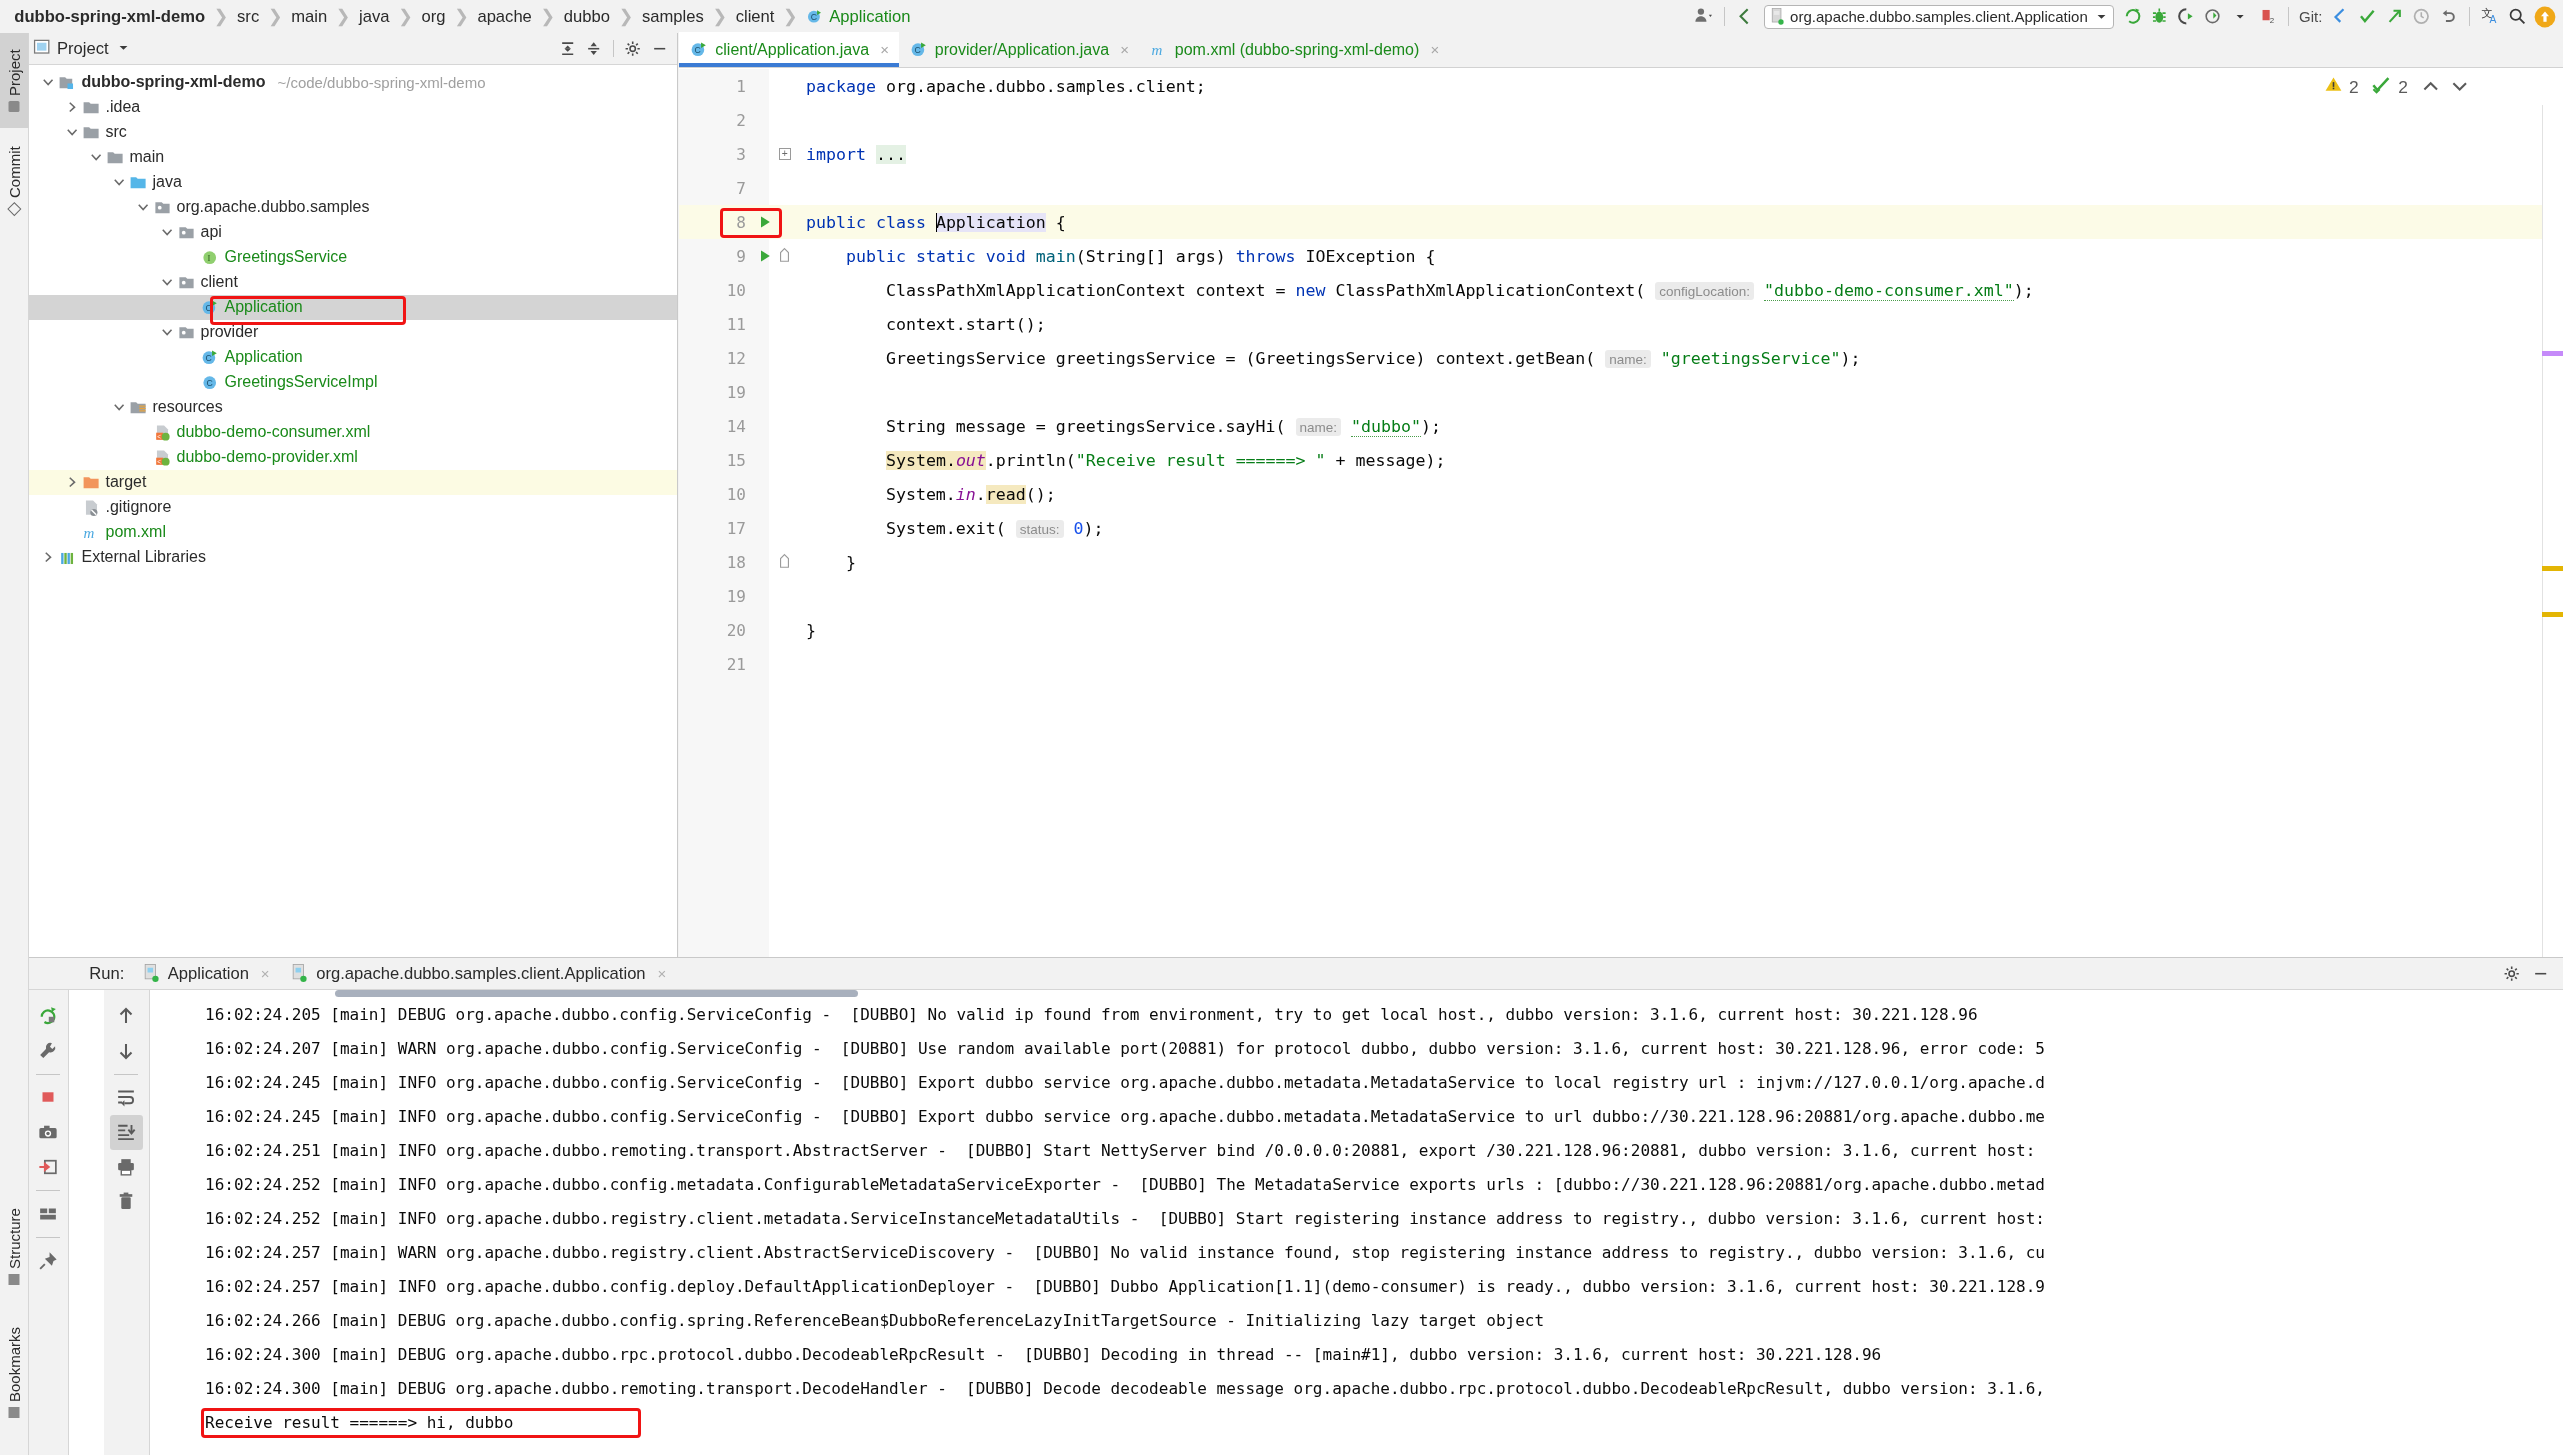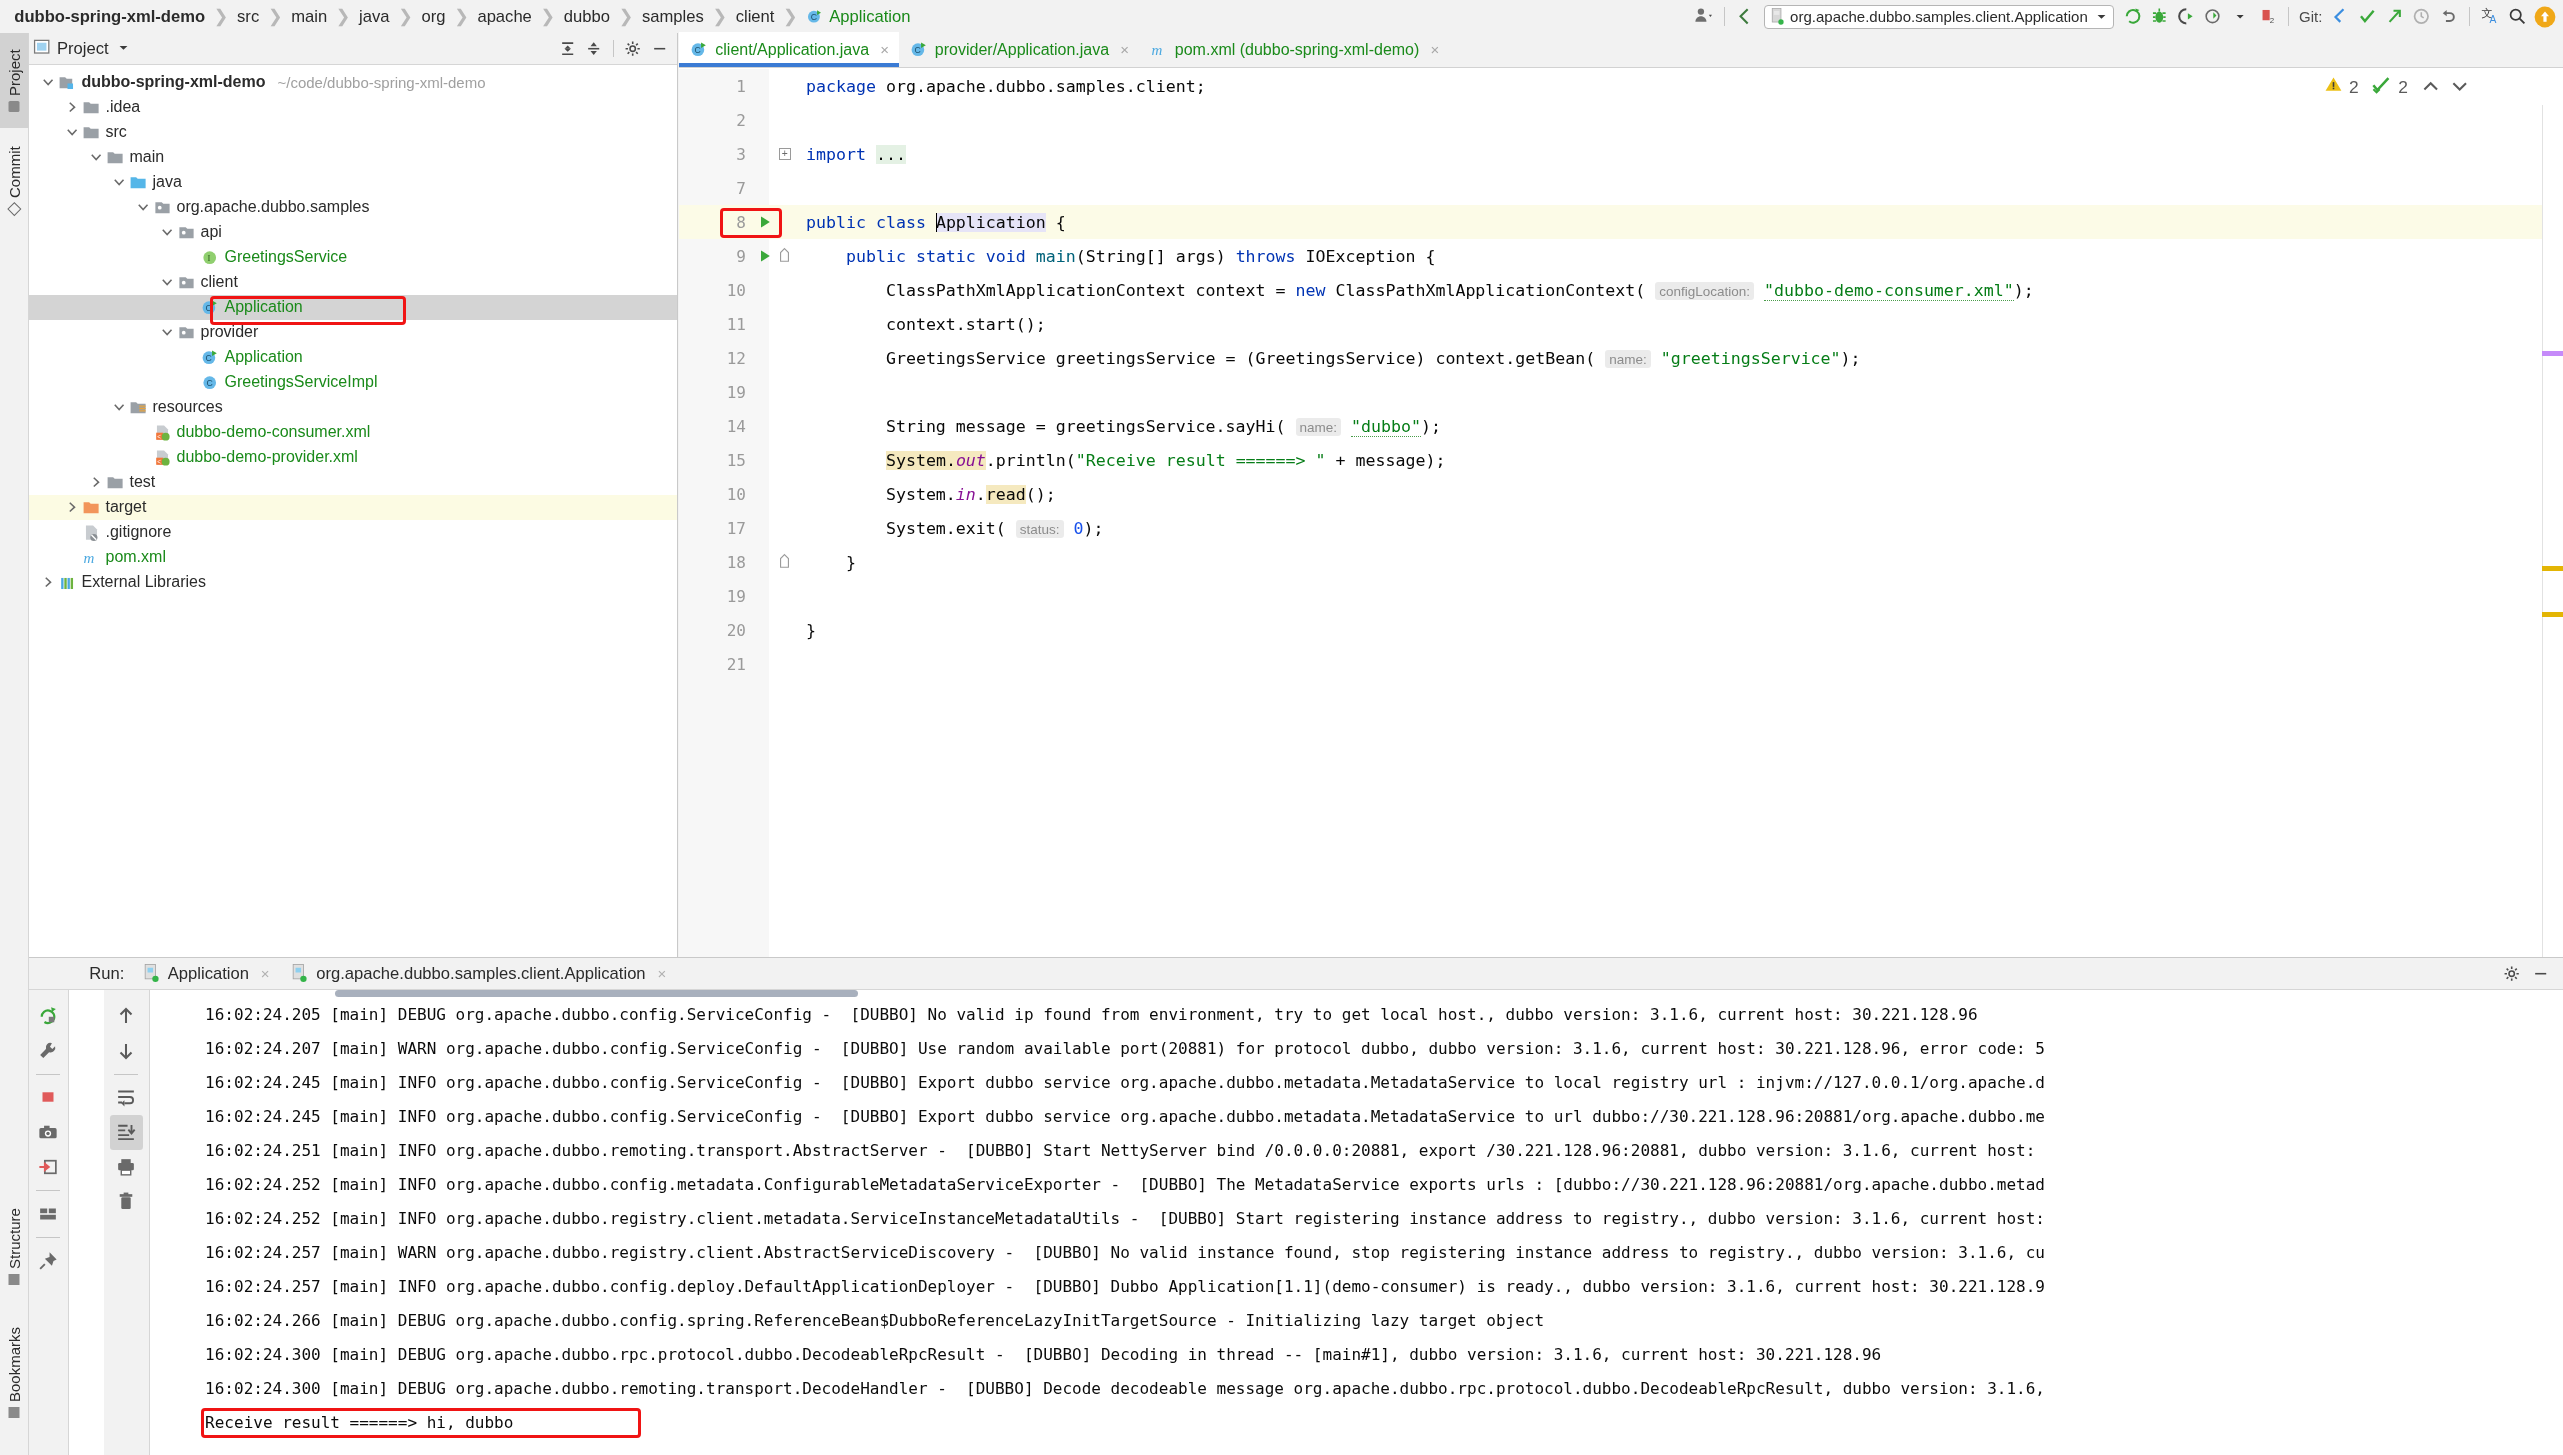--- a/index.html
+++ b/index.html
@@ -565,34 +565,20 @@
         <span class="tico">
           <svg width="19" height="17.4" viewBox="0 0 24 22" style="font-size:20px">
             <path d="M5 2h9l5 5v13H5z" fill="#c8ccd0"></path>
             <rect x="4" y="11" width="9" height="9" fill="#f2773b"></rect>
             <text x="5.4" y="18.5" font-size="8" fill="#fff" font-family="Liberation Sans">&lt;</text>
             <ellipse cx="16" cy="16" rx="5" ry="5" fill="#6db33f"></ellipse>
           </svg>
         </span>
         <span class="tlabel green">dubbo-demo-provider.xml</span>
       </div>
-      <div class="trow">
-        <span style="width:59px;flex:0 0 59px"></span>
-        <span class="arrow">
-          <svg width="14.3" height="14.3" viewBox="0 0 18 18">
-            <path d="M6 3.5l6 5.5-6 5.5" stroke="#6a6a6a" stroke-width="2" fill="none"></path>
-          </svg>
-        </span>
-        <span class="tico">
-          <svg width="19" height="17.4" viewBox="0 0 24 22">
-            <path d="M2 4h7l2 2h10v12H2z" fill="#9aa0a6"></path>
-          </svg>
-        </span>
-        <span class="tlabel">test</span>
-      </div>
       <div class="trow target-hl">
         <span style="width:35px;flex:0 0 35px"></span>
         <span class="arrow">
           <svg width="14.3" height="14.3" viewBox="0 0 18 18">
             <path d="M6 3.5l6 5.5-6 5.5" stroke="#6a6a6a" stroke-width="2" fill="none"></path>
           </svg>
         </span>
         <span class="tico">
           <svg width="19" height="17.4" viewBox="0 0 24 22">
             <path d="M2 4h7l2 2h10v12H2z" fill="#f2955b"></path>

